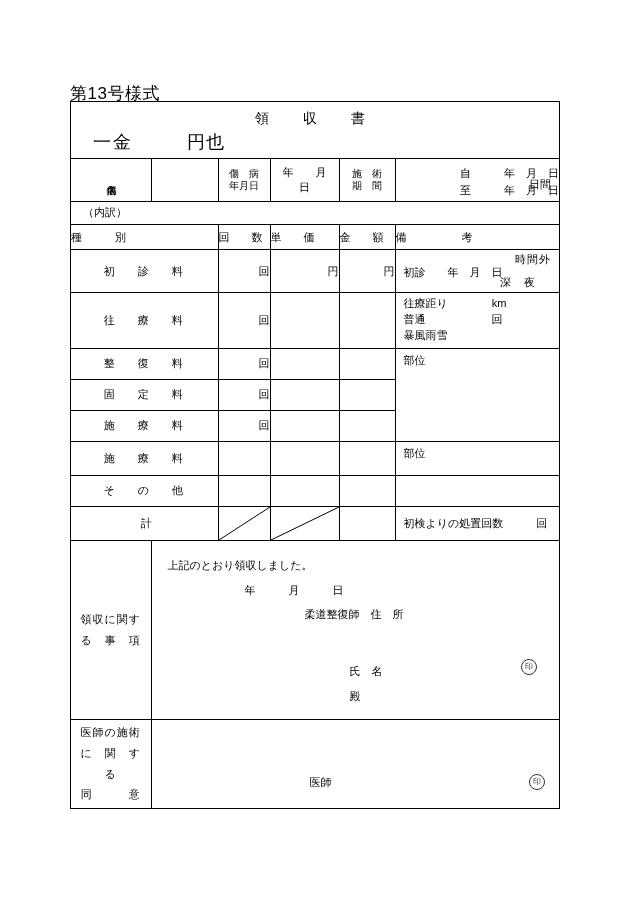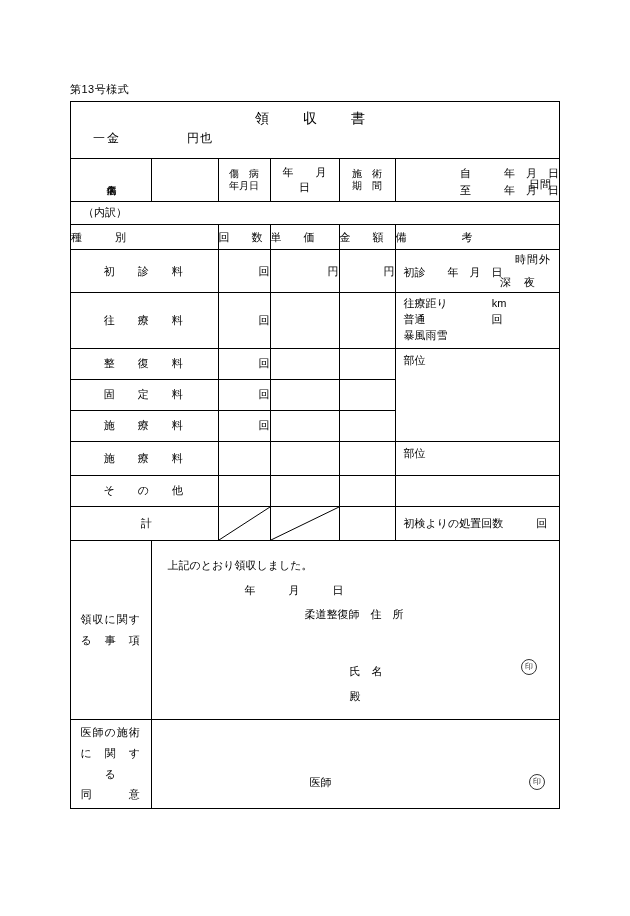--- a/index.html
+++ b/index.html
@@ -18,21 +18,21 @@
     position: absolute;
     left: 0; top: 0;
     width: 630px;
     height: 916px;
     background: #fff;
   }
   .form-no {
     position: absolute;
     left: 70px;
     top: 82px;
-    font-size: 11px;
+    font-size: 17px;
     letter-spacing: 0.5px;
   }
   .sheet {
     position: absolute;
     left: 70px;
     top: 101px;
     width: 490px;
     border: 1px solid #000;
     border-collapse: collapse;
     box-sizing: border-box;
@@ -56,21 +56,21 @@
     border-top: none;
   }
   .title {
     text-align: center;
     font-size: 14px;
     letter-spacing: 10px;
     padding-top: 8px;
   }
   .amount-line {
     padding: 4px 0 6px 0;
-    font-size: 12px;
+    font-size: 18px;
     position: relative;
     height: 20px;
   }
   .amount-line .ikkin {
     position: absolute;
     left: 22px;
     top: 2px;
     letter-spacing: 2px;
   }
   .amount-line .enya {

